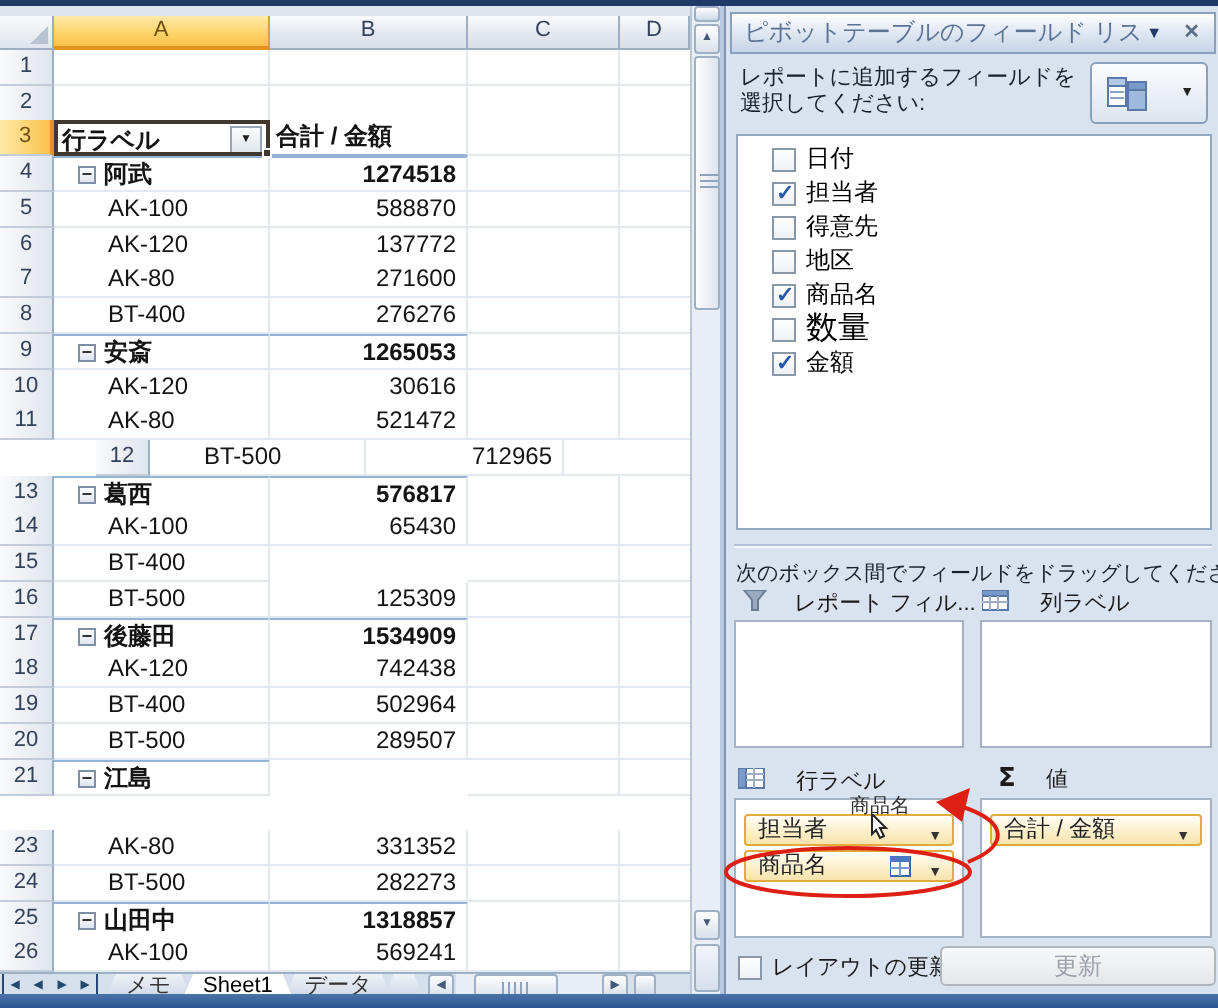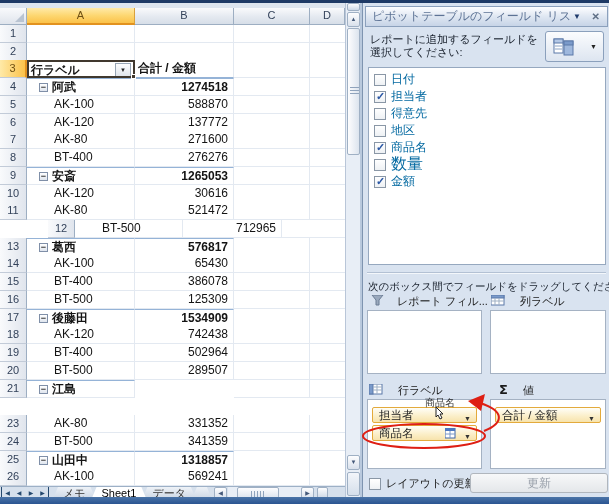--- a/index.html
+++ b/index.html
@@ -88,21 +88,21 @@
        background:linear-gradient(#fefeff,#dfe7f2 50%,#c7d4e7);color:#5d7395;line-height:19px;
        padding-left:6px;}
   .p-title .tmenu{position:absolute;right:26px;top:0;font-size:8px;color:#1f3a6b;line-height:19px;}
   .p-title .tclose{position:absolute;right:7px;top:0;font-size:10px;color:#5f6f85;line-height:19px;font-weight:bold;}
   .p-instr{position:absolute;left:7px;top:30px;width:176px;font-size:11px;color:#18202c;line-height:12.5px;}
   .layout-btn{position:absolute;left:182px;top:28px;width:59px;height:31px;border:1px solid #8ba0bc;
        border-radius:3px;background:linear-gradient(#fbfcfe,#dde5f0);}
   .layout-btn .arr{position:absolute;right:6px;top:11px;font-size:7px;color:#222;}
   .fields-box{position:absolute;left:5px;top:64px;width:238px;height:198px;background:#fff;
        border:1px solid #96a8bf;padding-top:3px;}
-  .field{height:17px;display:flex;align-items:center;padding-left:5px;font-size:12px;color:#0369a1;}
+  .field{height:17px;display:flex;align-items:center;padding-left:17px;font-size:12px;color:#000000;}
   .chk{width:12px;height:12px;border:1px solid #8a97a6;background:linear-gradient(#fff,#eef1f4);
        margin-right:5px;position:relative;flex:none;}
   .chk.on:after{content:"\2713";position:absolute;left:1px;top:-2px;font-size:11px;font-weight:bold;color:#2c58a5;}
   .p-sep{position:absolute;left:4px;top:269px;width:239px;border-top:1px solid #b3c1d4;
        border-bottom:1px solid #f3f7fb;}
   .p-drag{position:absolute;left:5px;top:277px;font-size:10.5px;color:#18202c;white-space:nowrap;}
   .area-label{position:absolute;height:14px;font-size:11px;color:#1a1a1a;white-space:nowrap;}
   .abox{position:absolute;width:115px;height:64px;background:#fff;border:1px solid #a5b2c3;padding:7px 3px 0 3px;}
   .pill{position:relative;height:16px;margin:0 1px 2px 1px;border:1px solid #e3aa3c;border-radius:2px;
        background:linear-gradient(#fffef8,#fbeec7 60%,#f7e3ac);font-size:11.5px;color:#222;
@@ -229,21 +229,20 @@
         <div class="row" style="top: 252.49px;">
           <div class="cell rowh">14</div>
           <div class="cell ca item-a">AK-100</div>
           <div class="cell cb val">65430</div>
           <div class="cell cc"></div>
           <div class="cell cd"></div>
         </div>
         <div class="row" style="top: 270.22px;">
           <div class="cell rowh">15</div>
           <div class="cell ca item-a">BT-400</div>
-          <div class="cell cb val">386078</div>
           <div class="cell cc"></div>
           <div class="cell cd"></div>
         </div>
         <div class="row" style="top: 287.95px;">
           <div class="cell rowh">16</div>
           <div class="cell ca item-a">BT-500</div>
           <div class="cell cb val">125309</div>
           <div class="cell cc"></div>
           <div class="cell cd"></div>
         </div>
@@ -291,21 +290,21 @@
         <div class="row" style="top: 412.06px;">
           <div class="cell rowh">23</div>
           <div class="cell ca item-a">AK-80</div>
           <div class="cell cb val">331352</div>
           <div class="cell cc"></div>
           <div class="cell cd"></div>
         </div>
         <div class="row" style="top: 429.79px;">
           <div class="cell rowh">24</div>
           <div class="cell ca item-a">BT-500</div>
-          <div class="cell cb val">341359</div>
+          <div class="cell cb val">282273</div>
           <div class="cell cc"></div>
           <div class="cell cd"></div>
         </div>
         <div class="row" style="top: 447.52px;">
           <div class="cell rowh">25</div>
           <div class="cell ca grp-a bold blue-top"><div class="collapse">−</div>山田中</div>
           <div class="cell cb val bold blue-top">1318857</div>
           <div class="cell cc"></div>
           <div class="cell cd"></div>
         </div>

